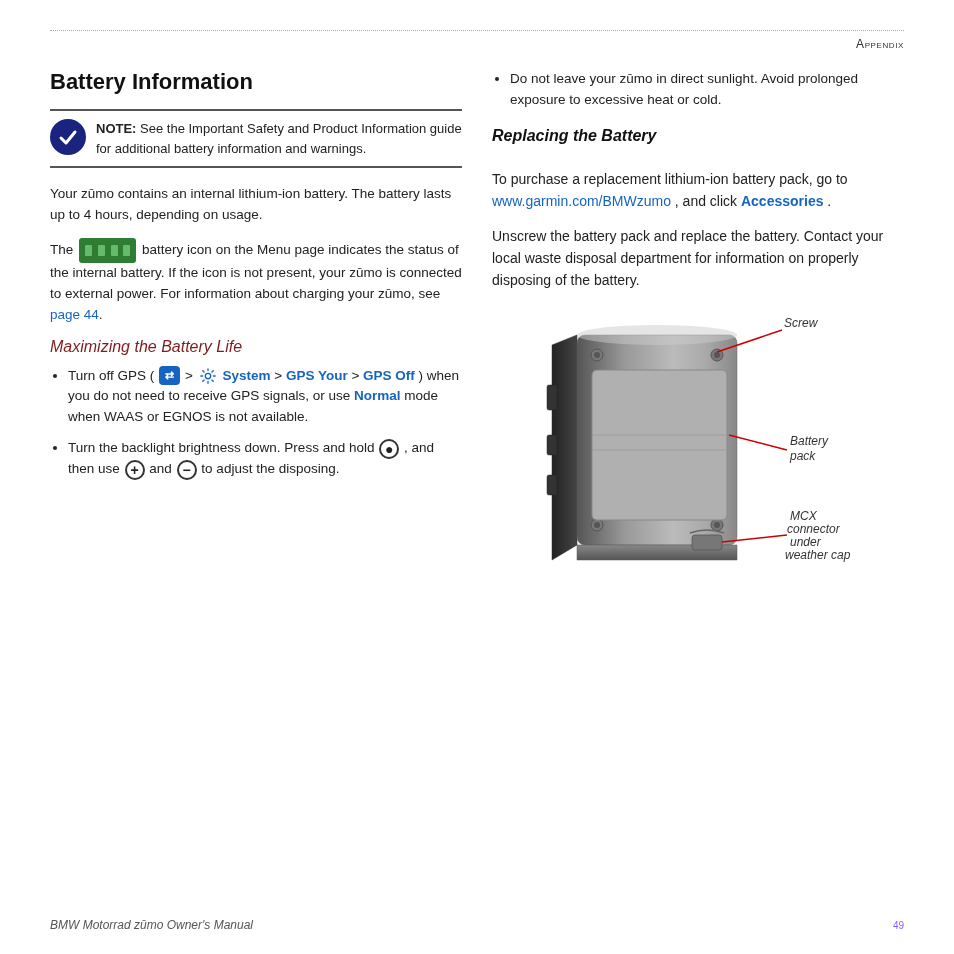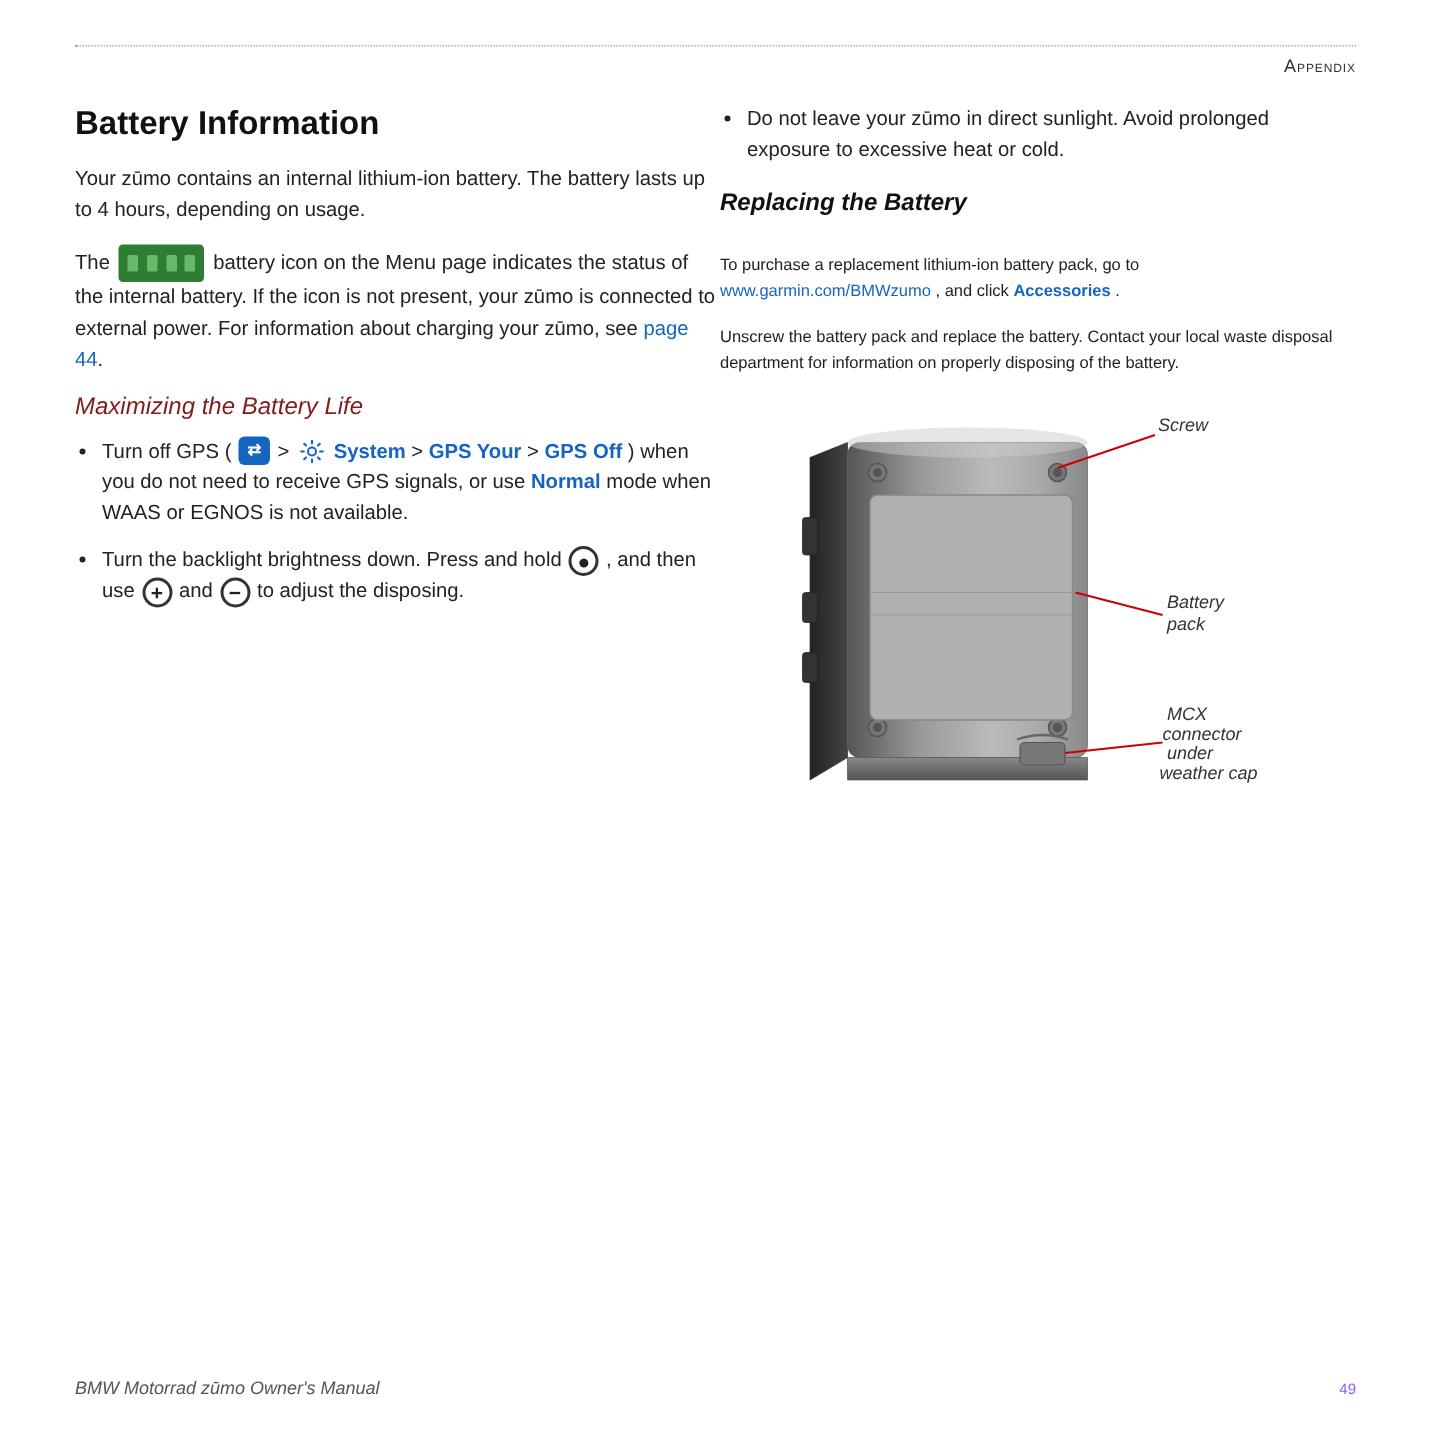--- a/index.html
+++ b/index.html
@@ -33,20 +33,21 @@
       font-size: 12px;
       font-variant: small-caps;
       letter-spacing: 0.05em;
       color: #333;
       margin-bottom: 18px;
     }
 
     
     .columns {
       display: flex;
+      gap: 30px;
     }
 
     .col-left {
       flex: 1;
       max-width: 430px;
     }
 
     .col-right {
       flex: 1;
       max-width: 420px;
@@ -222,42 +223,42 @@
     
     .replacing-title {
       font-size: 16px;
       font-weight: bold;
       font-style: italic;
       color: #111;
       margin-bottom: 24px;
     }
 
     .right-para {
-      font-size: 11px;
+      font-size: 14px;
       line-height: 1.55;
       margin-bottom: 14px;
       color: #222;
     }
 
     
     .device-image-container {
       position: relative;
       width: 100%;
       margin-top: 10px;
     }
 
     
     .page-footer {
       position: absolute;
       bottom: 22px;
       left: 50px;
       right: 50px;
       display: flex;
       justify-content: space-between;
-      align-items: flex-end;
+      align-items: center;
     }
 
     .footer-left {
       font-size: 12px;
       font-style: italic;
       color: #555;
     }
 
     .footer-right {
       font-size: 14px;
@@ -281,20 +282,31 @@
   <div class="page-header">
     <span>Appendix</span>
   </div>
 
   <div class="columns">
 
     <div class="col-left">
 
       <div class="section-title">Battery Information</div>
 
+      <div class="note-box">
+        <div class="note-icon">
+          <svg width="20" height="20" viewBox="0 0 20 20">
+            <polyline points="3,11 8,16 17,5" stroke="white" stroke-width="3" fill="none" stroke-linecap="round" stroke-linejoin="round"></polyline>
+          </svg>
+        </div>
+        <div class="note-text">
+          <strong>NOTE:</strong>
+          <span>See the Important Safety and Product Information guide for additional battery information and warnings.</span>
+        </div>
+      </div>
 
       <p class="body-para">Your zūmo contains an internal lithium-ion battery. The battery lasts up to 4 hours, depending on usage.</p>
 
       <p class="body-para">
         <span>The</span>
         <span class="battery-icon-inline">
           <span></span>
           <span></span>
           <span></span>
           <span></span>

